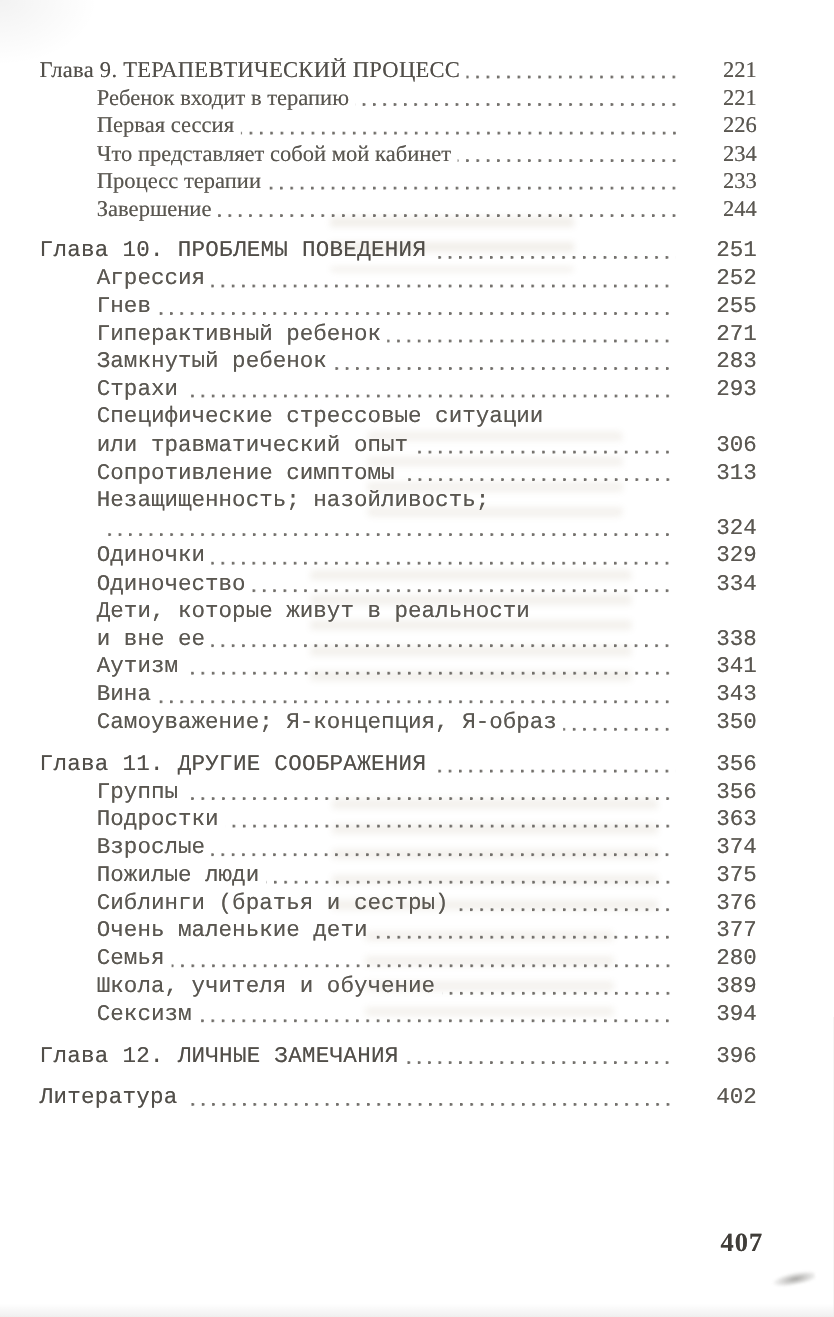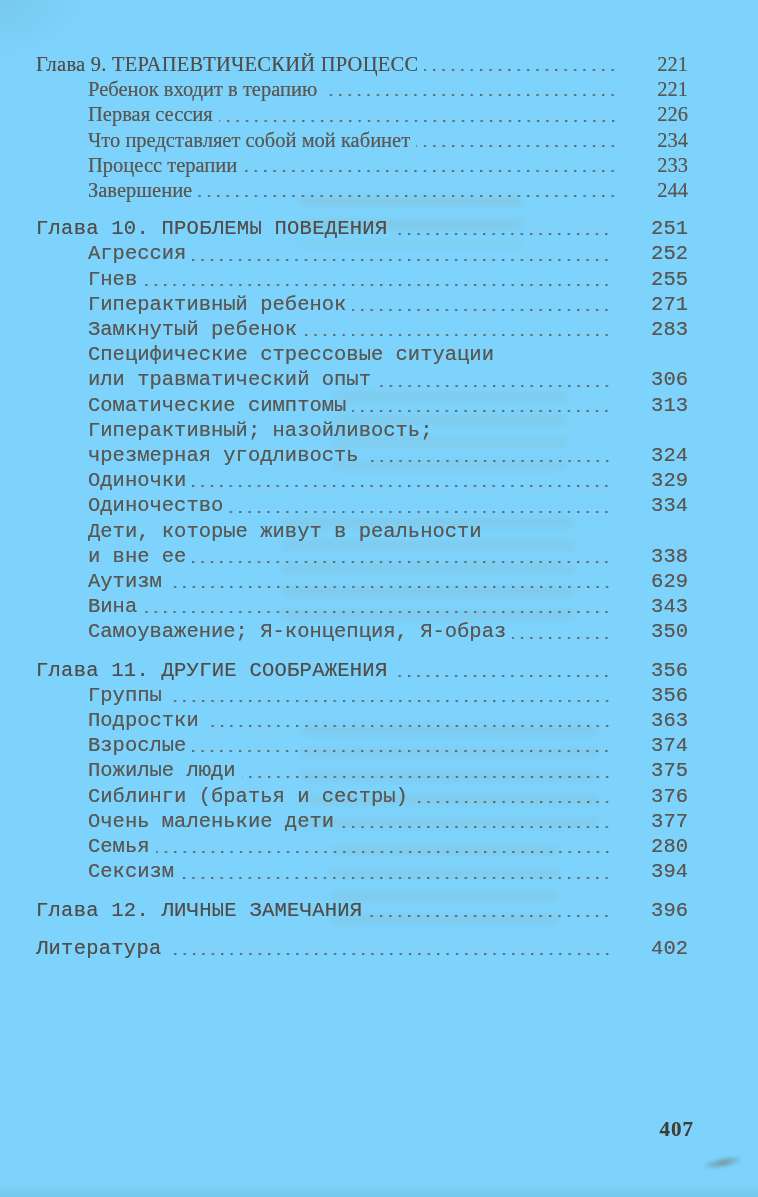--- a/index.html
+++ b/index.html
@@ -1,18 +1,18 @@
 <!DOCTYPE html>
 <html><head>
 <meta charset="utf-8">
 <style>
   html,body{margin:0;padding:0;background:#e8e7e3;}
   .page{
     position:relative;width:758px;height:1197px;overflow:hidden;
-    background:#7dd3fc;
+    background:#ffffff;
     font-family:"Liberation Serif","DejaVu Serif",serif;
     color:#5a5751;
     text-shadow:0 0 .6px rgba(90,87,82,.65);
   }
   
   .scan-edge{position:absolute;left:0;right:0;bottom:0;height:12px;pointer-events:none;
     background:linear-gradient(to bottom,rgba(0,0,0,0),rgba(0,0,0,.06));}
   .scan-corner{position:absolute;left:0;top:0;width:90px;height:60px;pointer-events:none;
     background:radial-gradient(ellipse at 0 0,rgba(0,0,0,.05),rgba(0,0,0,0) 70%);}
 
@@ -24,21 +24,21 @@
   .row.item{padding-left:52px;text-align:right;}
   .row.chapter .t{color:#514e49;letter-spacing:.25px;}
   .dots{
     flex:1 1 auto;min-width:12px;height:6px;margin:0 1px 4px 6px;
     background-image:radial-gradient(circle at 2px 3px,rgba(99,96,91,.9) 1.15px,rgba(99,96,91,0) 1.55px);
     background-size:9.4px 6px;background-repeat:repeat-x;background-position:100% 100%;
   }
   .pg{flex:0 0 auto;margin-left:36px;}
 
   
-  .folio{position:absolute;top:1117px;right:64px;font-size:21px;font-weight:bold;
+  .folio{position:absolute;top:1117px;right:64px;font-size:24px;font-weight:bold;
     letter-spacing:1px;color:#403d39;}
 
   
   .smudge{position:absolute;filter:blur(3px);border-radius:4px;pointer-events:none;
     background:repeating-linear-gradient(to bottom,rgba(152,132,98,.85) 0 9px,rgba(152,132,98,0) 9px 23px);}
   .sm-a{left:300px;top:197px;width:222px;height:50px;opacity:.15;}
   .sm-b{left:334px;top:392px;width:232px;height:78px;opacity:.12;}
   .sm-c{left:282px;top:518px;width:292px;height:108px;opacity:.13;}
   .sm-d{left:302px;top:726px;width:296px;height:108px;opacity:.13;}
   .sm-e{left:332px;top:846px;width:226px;height:86px;opacity:.12;}
@@ -112,37 +112,41 @@
     <span class="t">Гиперактивный ребенок</span>
     <span class="dots"></span>
     <span class="pg">271</span>
   </div>
         <div class="row item">
     <span class="t">Замкнутый ребенок</span>
     <span class="dots"></span>
     <span class="pg">283</span>
   </div>
         <div class="row item">
+    <span class="t">Страхи</span>
+    <span class="dots"></span>
+    <span class="pg">293</span>
+  </div>
+        <div class="row item">
     <span class="t">Специфические стрессовые ситуации</span>
   </div>
         <div class="row item">
     <span class="t">или травматический опыт</span>
     <span class="dots"></span>
     <span class="pg">306</span>
   </div>
         <div class="row item">
-    <span class="t">Соматические симптомы</span>
+    <span class="t">Сопротивление симптомы</span>
     <span class="dots"></span>
     <span class="pg">313</span>
   </div>
         <div class="row item">
-    <span class="t">Гиперактивный; назойливость;</span>
-  </div>
-        <div class="row item">
-    <span class="t">чрезмерная угодливость</span>
+    <span class="t">Незащищенность; назойливость;</span>
+  </div>
+        <div class="row item">
     <span class="dots"></span>
     <span class="pg">324</span>
   </div>
         <div class="row item">
     <span class="t">Одиночки</span>
     <span class="dots"></span>
     <span class="pg">329</span>
   </div>
         <div class="row item">
     <span class="t">Одиночество</span>
@@ -153,21 +157,21 @@
     <span class="t">Дети, которые живут в реальности</span>
   </div>
         <div class="row item">
     <span class="t">и вне ее</span>
     <span class="dots"></span>
     <span class="pg">338</span>
   </div>
         <div class="row item">
     <span class="t">Аутизм</span>
     <span class="dots"></span>
-    <span class="pg">629</span>
+    <span class="pg">341</span>
   </div>
         <div class="row item">
     <span class="t">Вина</span>
     <span class="dots"></span>
     <span class="pg">343</span>
   </div>
         <div class="row item">
     <span class="t">Самоуважение; Я-концепция, Я-образ</span>
     <span class="dots"></span>
     <span class="pg">350</span>
@@ -206,20 +210,25 @@
   </div>
         <div class="row item">
     <span class="t">Очень маленькие дети</span>
     <span class="dots"></span>
     <span class="pg">377</span>
   </div>
         <div class="row item">
     <span class="t">Семья</span>
     <span class="dots"></span>
     <span class="pg">280</span>
+  </div>
+        <div class="row item">
+    <span class="t">Школа, учителя и обучение</span>
+    <span class="dots"></span>
+    <span class="pg">389</span>
   </div>
         <div class="row item">
     <span class="t">Сексизм</span>
     <span class="dots"></span>
     <span class="pg">394</span>
   </div>
       </section>
       <section class="section">
         <div class="row chapter">
     <span class="t">Глава 12. ЛИЧНЫЕ ЗАМЕЧАНИЯ</span>

